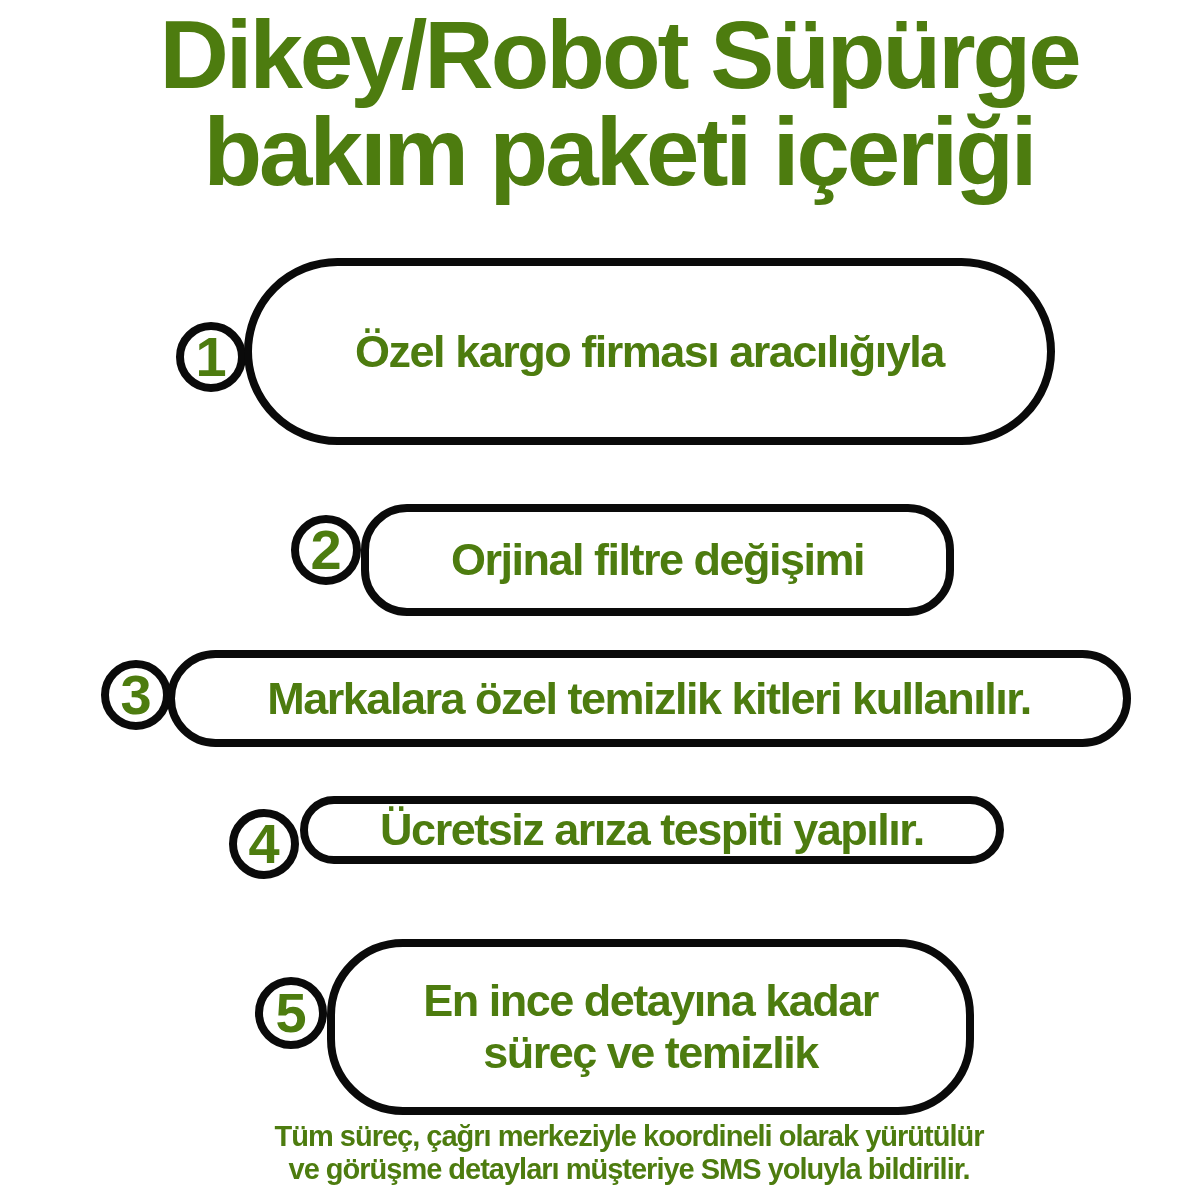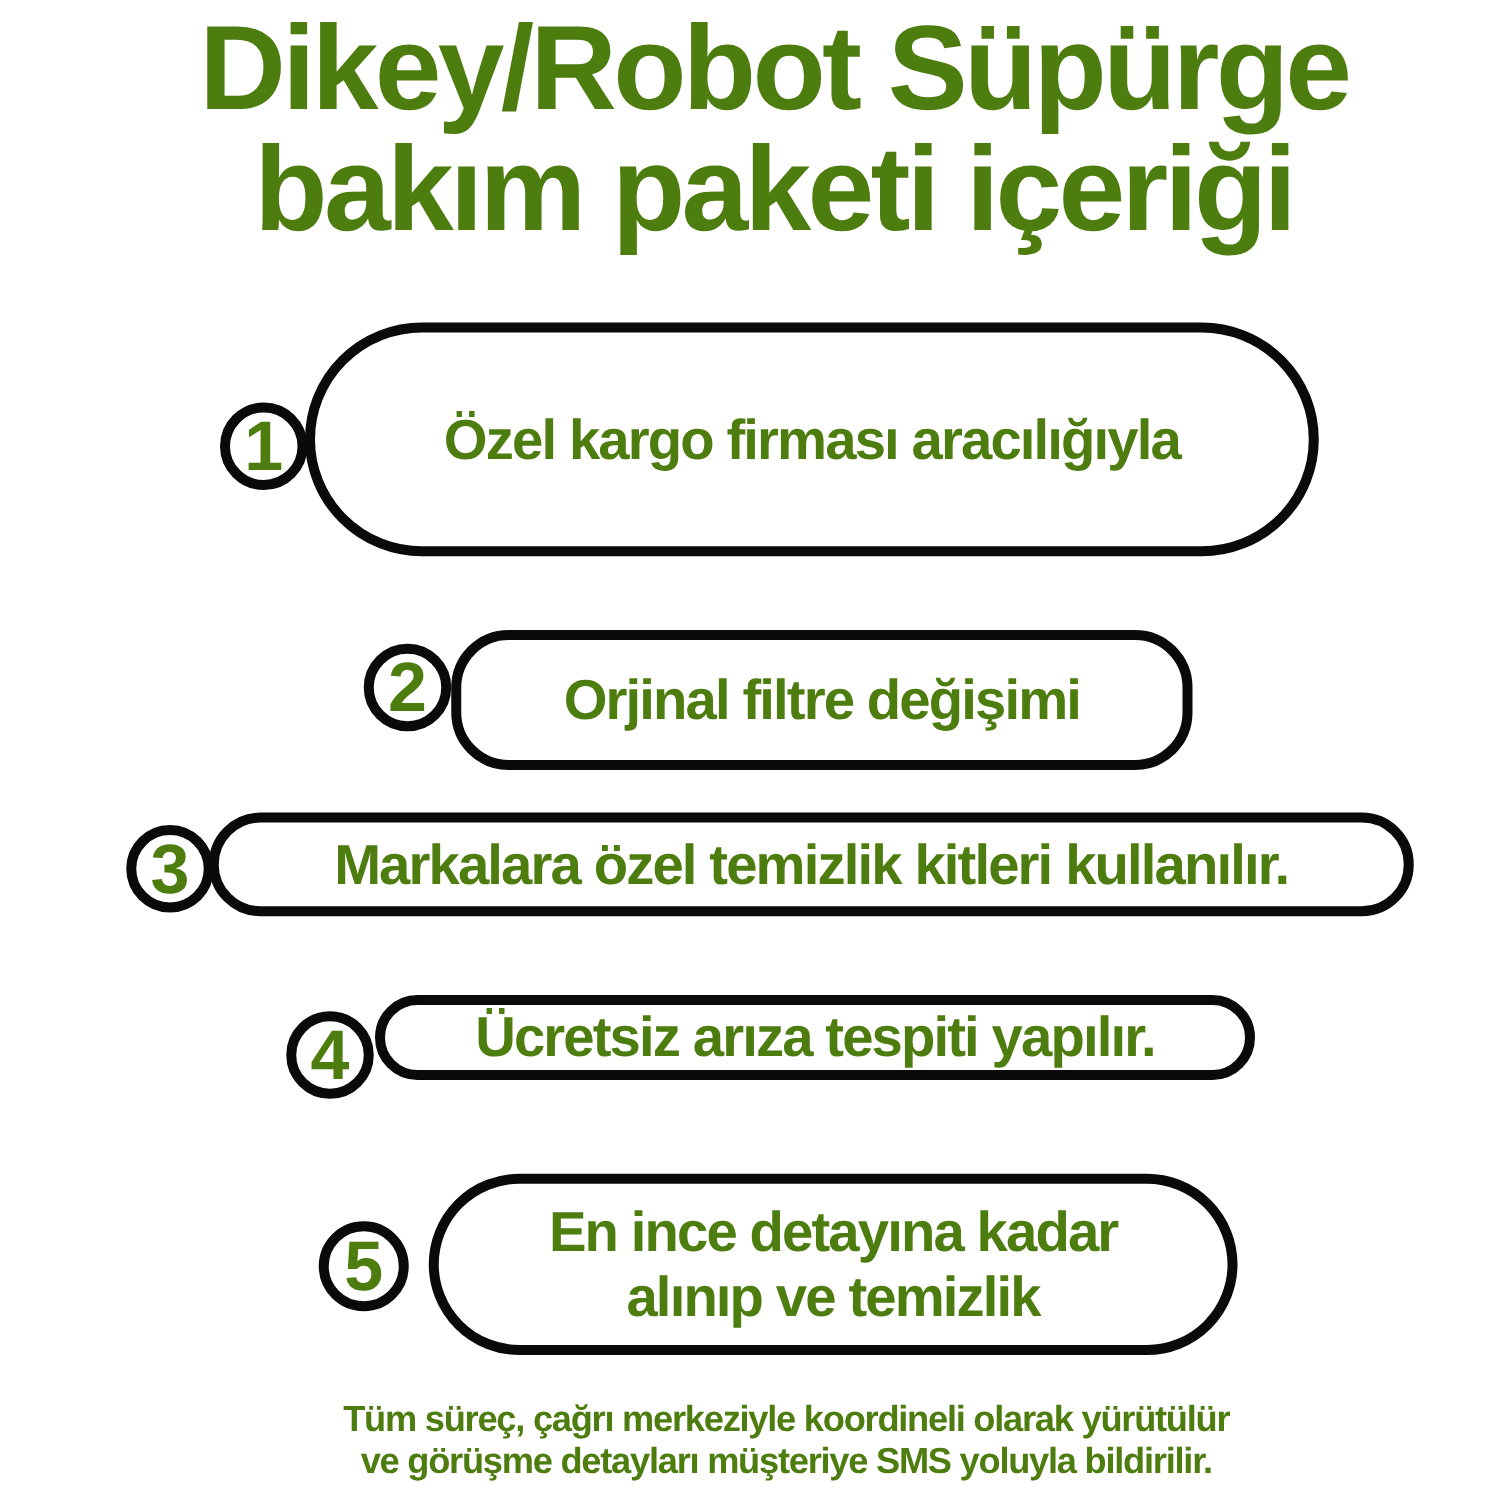--- a/index.html
+++ b/index.html
@@ -71,27 +71,27 @@
   .pill-line { display: block; white-space: nowrap; }
 
   
   .num-1  { left: 157px; top: 322px; }
   .pill-1 { left: 225px; top: 258px; width: 811px; height: 187px; border-radius: 94px; }
 
   .num-2  { left: 272px; top: 515px; }
   .pill-2 { left: 342px; top: 504px; width: 593px; height: 112px; border-radius: 46px; }
 
   .num-3  { left: 82px;  top: 660px; }
-  .pill-3 { left: 148px; top: 650px; width: 964px; height: 83px; border-radius: 49px; }
+  .pill-3 { left: 148px; top: 650px; width: 964px; height: 97px; border-radius: 49px; }
 
   .num-4  { left: 210px; top: 809px; }
   .pill-4 { left: 281px; top: 796px; width: 704px; height: 68px; border-radius: 49px; }
 
   .num-5  { left: 236px; top: 977px; width: 72px; height: 72px; }
-  .pill-5 { left: 324px; top: 939px; width: 647px; height: 145px; border-radius: 76px; }
+  .pill-5 { left: 308px; top: 939px; width: 647px; height: 176px; border-radius: 76px; }
 
   
   .footer {
     position: absolute;
     top: 1120px;
     left: 0;
     width: 100%;
     text-align: center;
     font-weight: bold;
     font-size: 29px;
@@ -126,21 +126,21 @@
   </div>
 
   <div class="num num-4">4</div>
   <div class="pill pill-4">
     <span class="pill-line">Ücretsiz arıza tespiti yapılır.</span>
   </div>
 
   <div class="num num-5">5</div>
   <div class="pill pill-5">
     <span class="pill-line">En ince detayına kadar</span>
-    <span class="pill-line">alınıp ve temizlik</span>
+    <span class="pill-line">süreç ve temizlik</span>
   </div>
 
   <div class="footer">
     <span class="footer-line">Tüm süreç, çağrı merkeziyle koordineli olarak yürütülür</span>
     <span class="footer-line">ve görüşme detayları müşteriye SMS yoluyla bildirilir.</span>
   </div>
 
 </div>
 
 </body></html>

